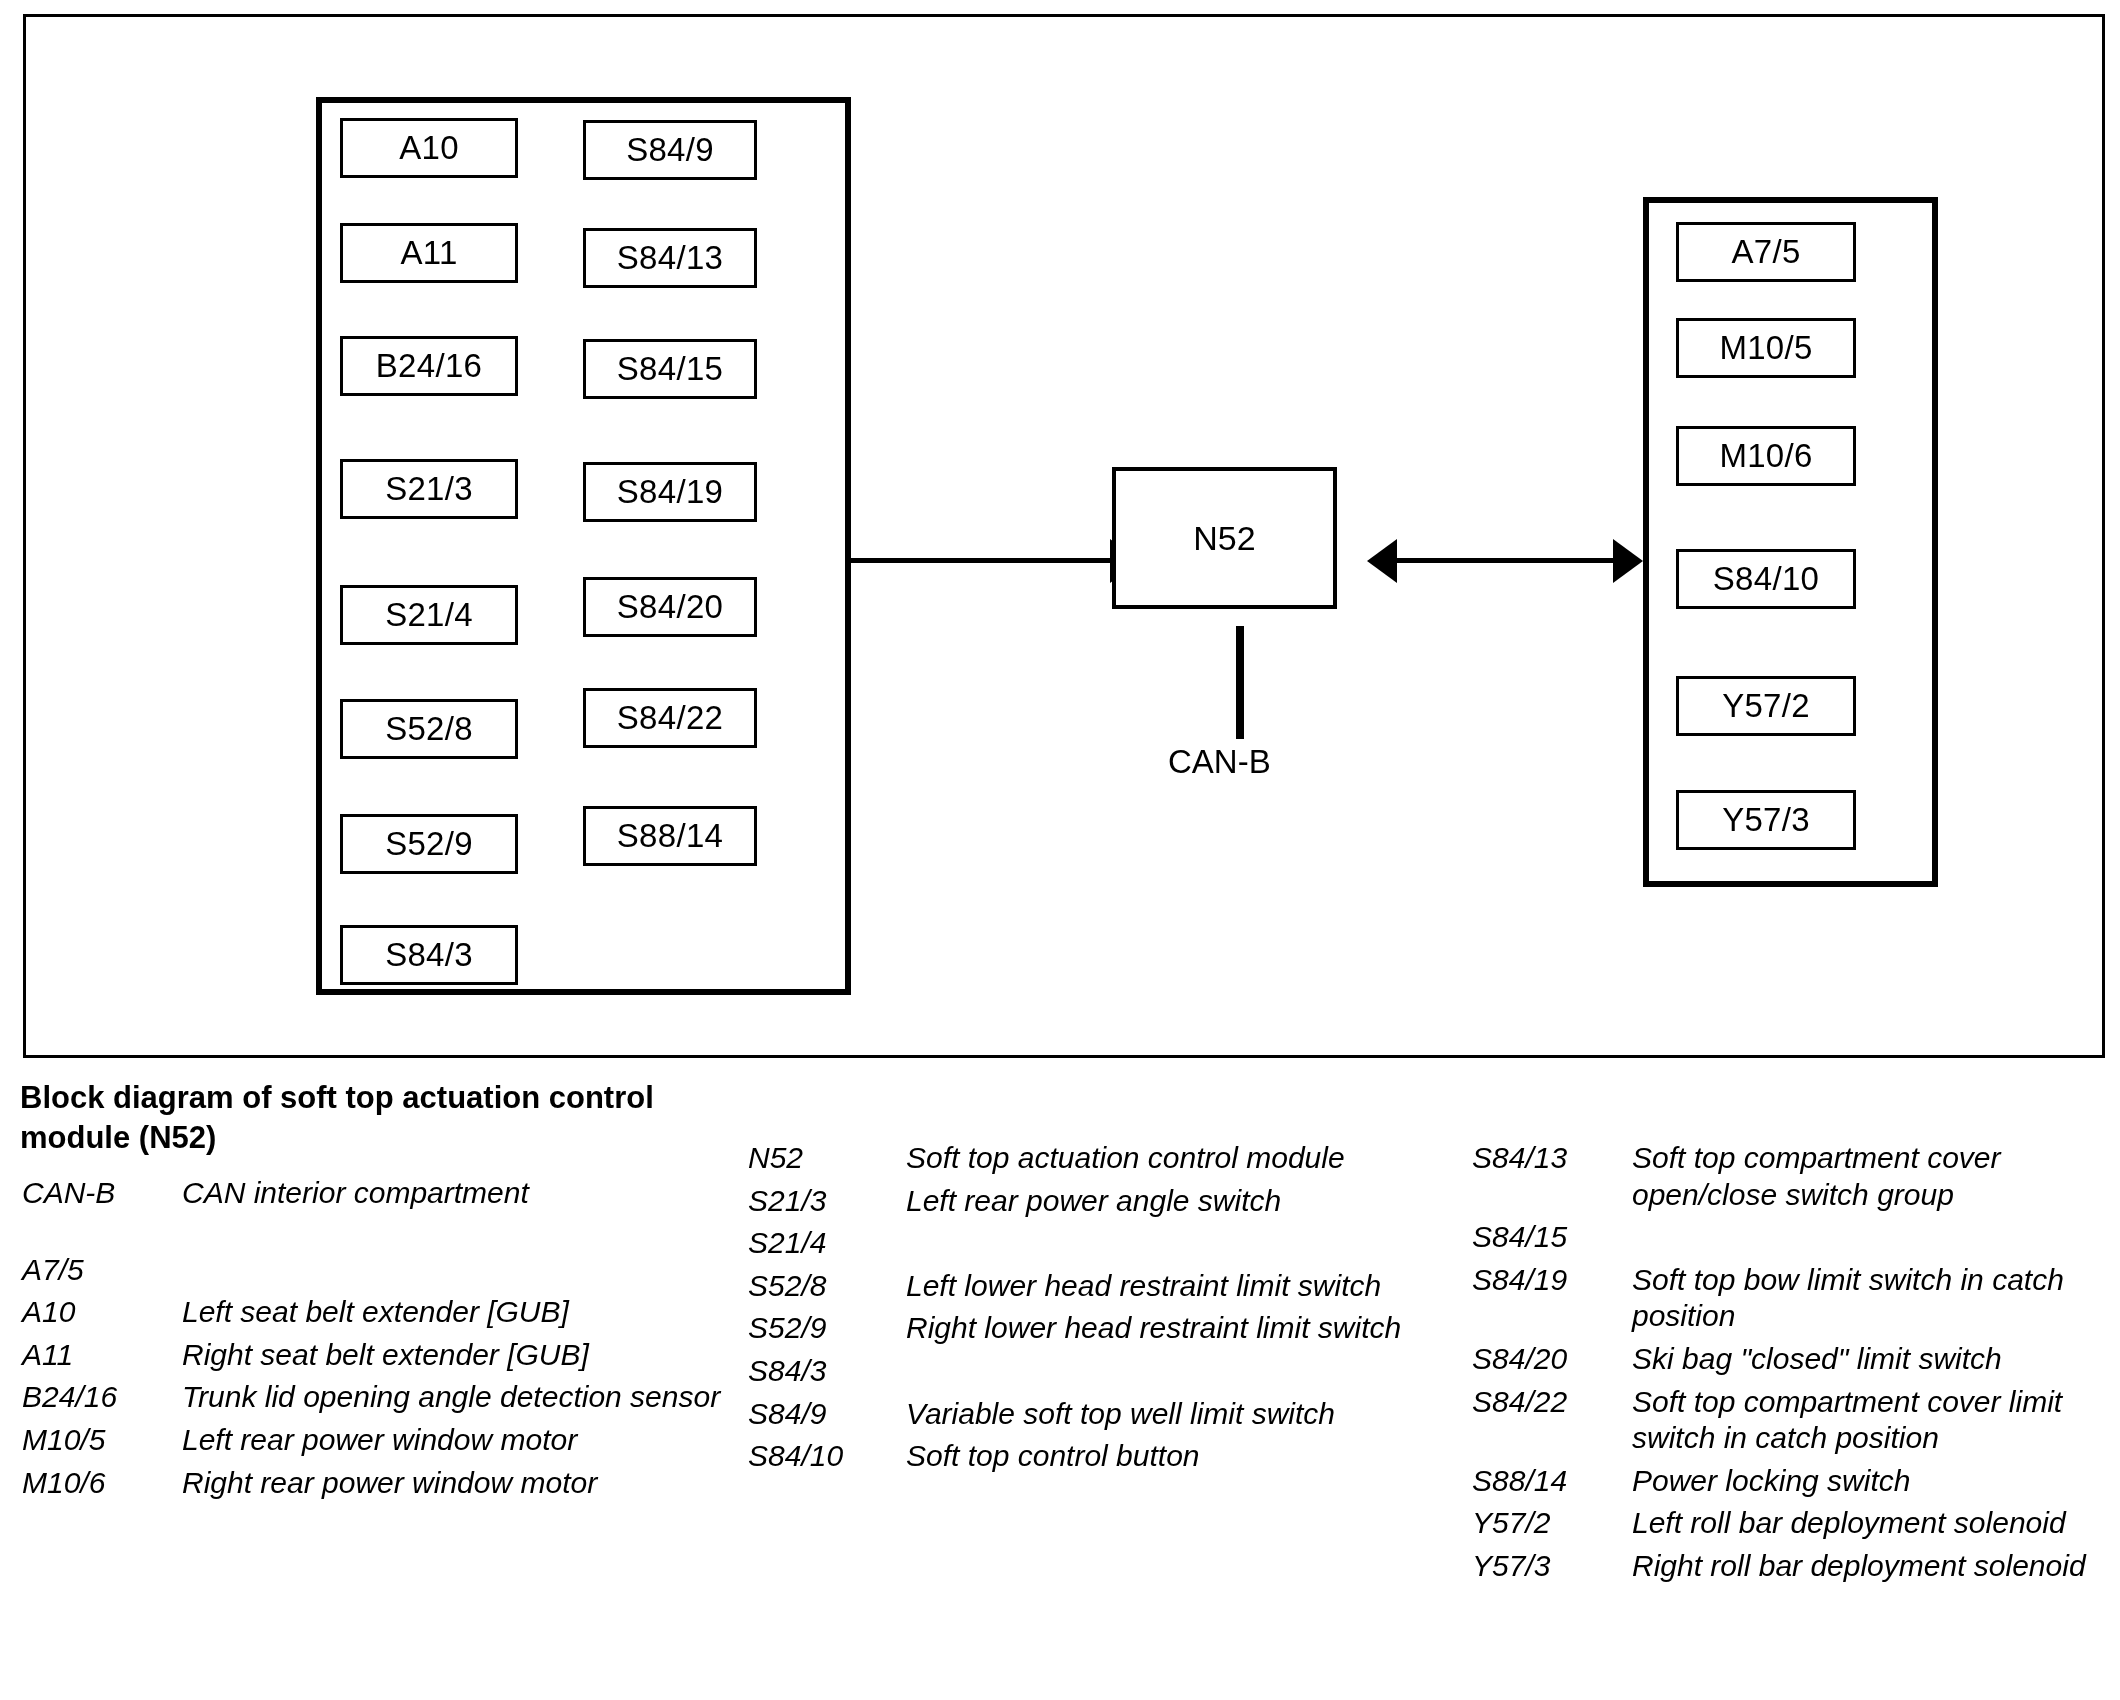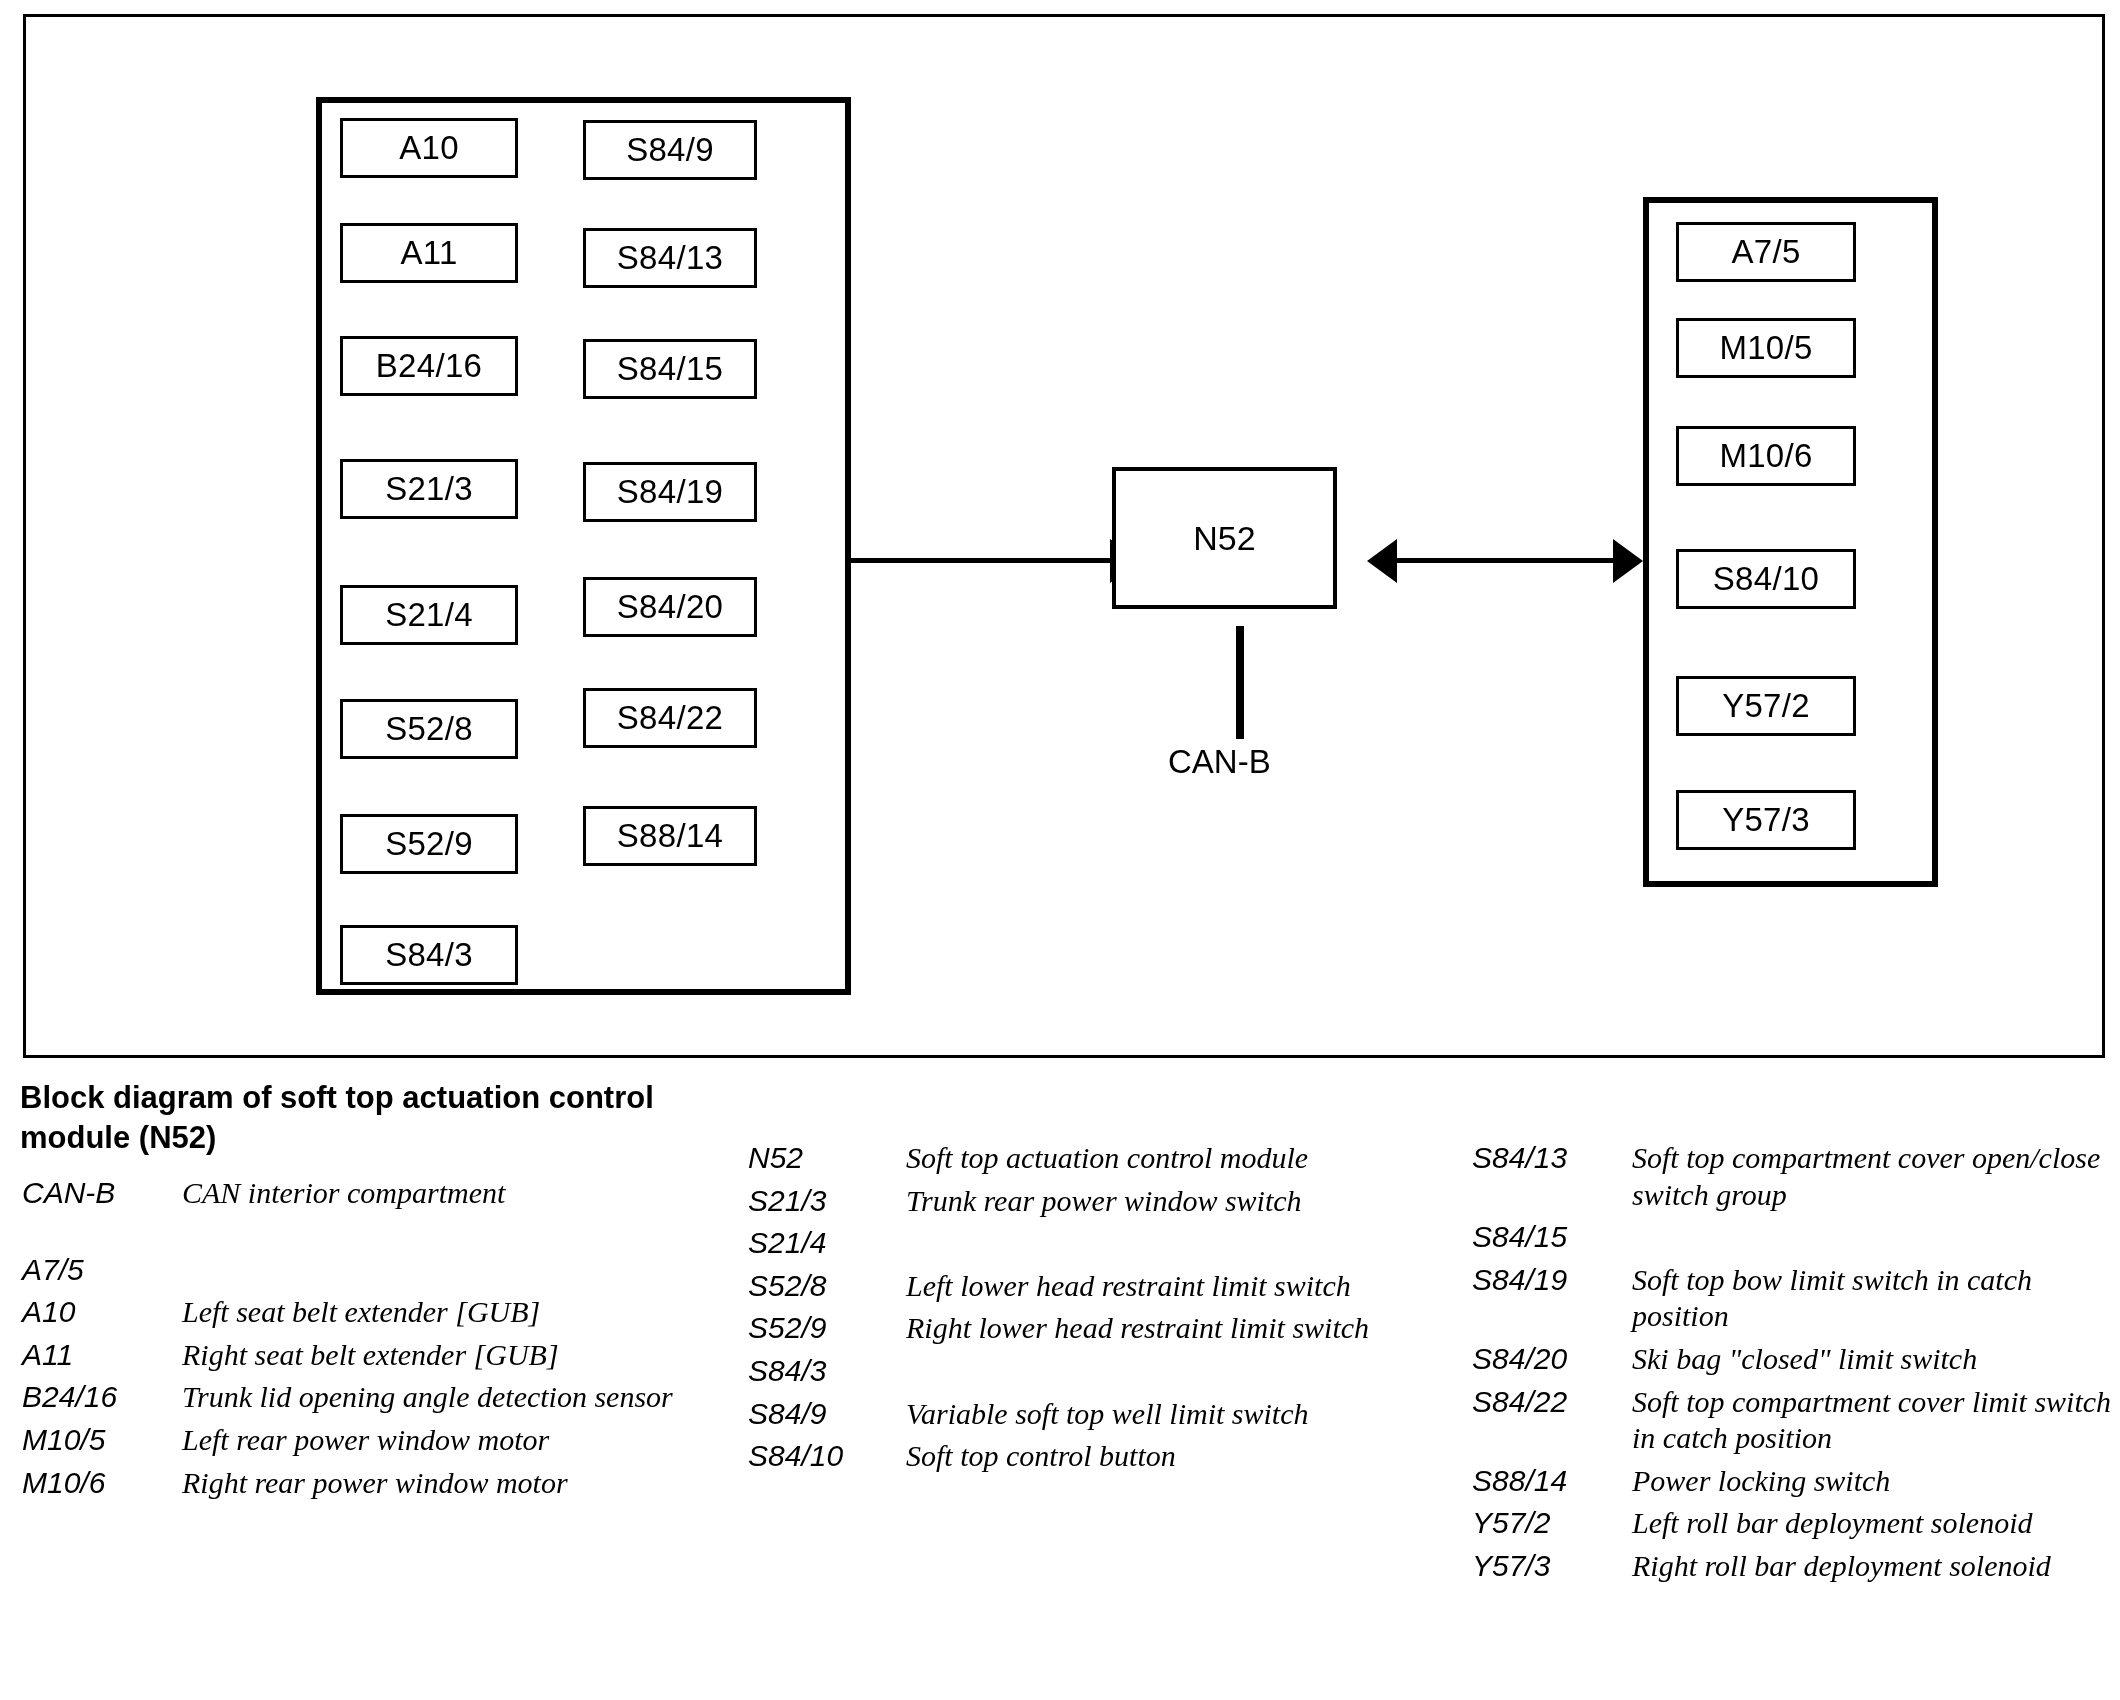--- a/index.html
+++ b/index.html
@@ -178,21 +178,20 @@
   }
   .legend-key {
     flex: 0 0 auto;
     white-space: nowrap;
   }
   #legend-col-1 .legend-key { width: 160px; }
   #legend-col-2 .legend-key { width: 158px; }
   #legend-col-3 .legend-key { width: 160px; }
   .legend-desc {
     flex: 1 1 auto;
-    font-family: Liberation Serif, serif;
   }
   .spacer-entry { height: 34px; }
 </style>
 </head>
 <body>
 
 <div id="diagram-frame">
 
   <div class="group-box" id="left-group"></div>
 
@@ -268,21 +267,21 @@
       <div class="legend-desc">Right rear power window motor</div>
     </div>
   </div>
 <div class="legend-col" id="legend-col-2">
     <div class="legend-entry">
       <div class="legend-key">N52</div>
       <div class="legend-desc">Soft top actuation control module</div>
     </div>
     <div class="legend-entry">
       <div class="legend-key">S21/3</div>
-      <div class="legend-desc">Trunk rear power window switch</div>
+      <div class="legend-desc">Left rear power angle switch</div>
     </div>
     <div class="legend-entry">
       <div class="legend-key">S21/4</div>
     </div>
     <div class="legend-entry">
       <div class="legend-key">S52/8</div>
       <div class="legend-desc">Left lower head restraint limit switch</div>
     </div>
     <div class="legend-entry">
       <div class="legend-key">S52/9</div>

